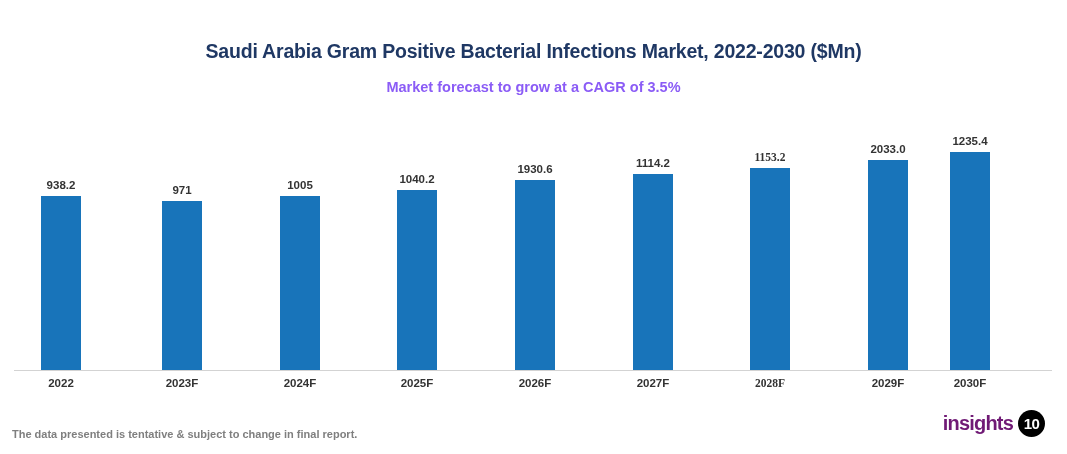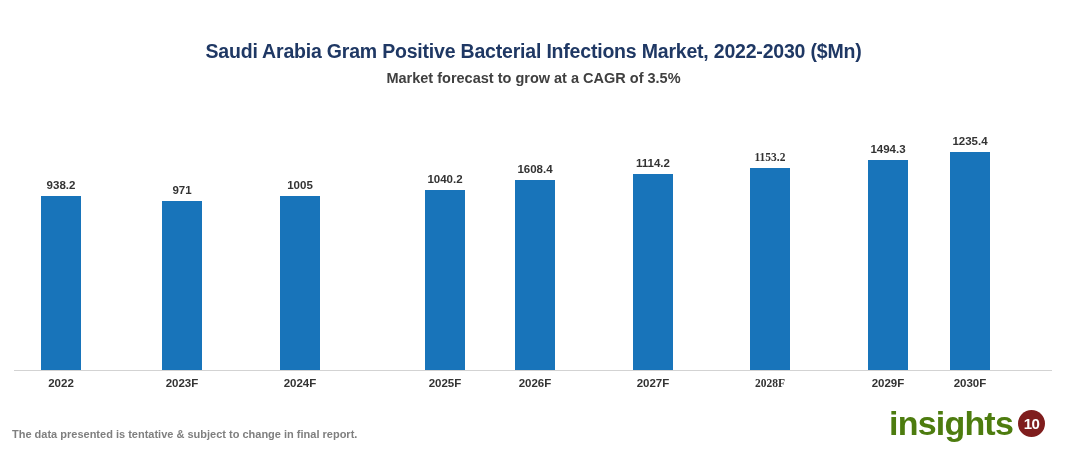--- a/index.html
+++ b/index.html
@@ -31,24 +31,24 @@
   }
   .chart-title {
     font-size: 19.5px;
     font-weight: bold;
     color: #1f3864;
     letter-spacing: -0.2px;
     line-height: 26px;
     white-space: nowrap;
   }
   .chart-subtitle {
-    margin-top: 5px;
+    margin-top: 14px;
     font-size: 14.5px;
     font-weight: bold;
-    color: #404040;
+    color: #8b5cf6;
     line-height: 19px;
     white-space: nowrap;
   }
 
   
   .plot {
     position: absolute;
     left: 0;
     top: 0;
     width: 1067px;
@@ -108,32 +108,32 @@
   }
   .logo {
     position: absolute;
     right: 22px;
     top: 406px;
     display: flex;
     align-items: center;
     height: 34px;
   }
   .logo-word {
-    font-size: 34px;
-    font-weight: bold;
-    color: #4d7c0f;
+    font-size: 20px;
+    font-weight: bold;
+    color: #701a75;
     letter-spacing: -0.8px;
     line-height: 30px;
   }
   .logo-badge {
     margin-left: 5px;
     width: 27px;
     height: 27px;
     border-radius: 50%;
-    background: #7f1d1d;
+    background: #000000;
     color: #ffffff;
     font-size: 15px;
     font-weight: bold;
     display: flex;
     align-items: center;
     justify-content: center;
     letter-spacing: -0.5px;
   }
 </style>
 </head>
@@ -157,42 +157,42 @@
         <div class="bar-group" style="left: 162px;">
           <div class="bar-label" style="top: 184px;">971</div>
           <div class="bar" title="2023F: 971" style="top: 201px; height: 169px; background: rgb(24, 116, 186);"></div>
           <div class="cat-label">2023F</div>
         </div>
         <div class="bar-group" style="left: 280px;">
           <div class="bar-label" style="top: 179px; text-align: center;">1005</div>
           <div class="bar" title="2024F: 1005" style="top: 196px; height: 174px; background: rgb(24, 116, 186);"></div>
           <div class="cat-label">2024F</div>
         </div>
-        <div class="bar-group" style="left: 397px; margin-left: 28px;">
+        <div class="bar-group" style="left: 397px;">
           <div class="bar-label" style="top: 173px;">1040.2</div>
           <div class="bar" title="2025F: 1040.2" style="top: 190px; height: 180px; background: rgb(24, 116, 186);"></div>
           <div class="cat-label">2025F</div>
         </div>
         <div class="bar-group" style="left: 515px;">
-          <div class="bar-label" style="top: 163px;">1608.4</div>
+          <div class="bar-label" style="top: 163px;">1930.6</div>
           <div class="bar" title="2026F: 1076.6" style="top: 180px; height: 190px; background: rgb(24, 116, 186);"></div>
           <div class="cat-label">2026F</div>
         </div>
         <div class="bar-group" style="left: 633px;">
           <div class="bar-label" style="top: 157px;">1114.2</div>
           <div class="bar" title="2027F: 1114.2" style="top: 174px; height: 196px; background: rgb(24, 116, 186);"></div>
           <div class="cat-label">2027F</div>
         </div>
         <div class="bar-group" style="left: 750px; font-family: Liberation Serif, serif;">
           <div class="bar-label" style="top: 151px;">1153.2</div>
           <div class="bar" title="2028F: 1153.2" style="top: 168px; height: 202px; background: rgb(24, 116, 186);"></div>
           <div class="cat-label">2028F</div>
         </div>
         <div class="bar-group" style="left: 868px;">
-          <div class="bar-label" style="top: 143px;">1494.3</div>
+          <div class="bar-label" style="top: 143px;">2033.0</div>
           <div class="bar" title="2029F: 1193.6" style="top: 160px; height: 210px; background: rgb(24, 116, 186);"></div>
           <div class="cat-label">2029F</div>
         </div>
         <div class="bar-group" style="left: 950px;">
           <div class="bar-label" style="top: 135px;">1235.4</div>
           <div class="bar" title="2030F: 1235.4" style="top: 152px; height: 218px; background: rgb(24, 116, 186);"></div>
           <div class="cat-label">2030F</div>
         </div>
       </div>
   </div>

